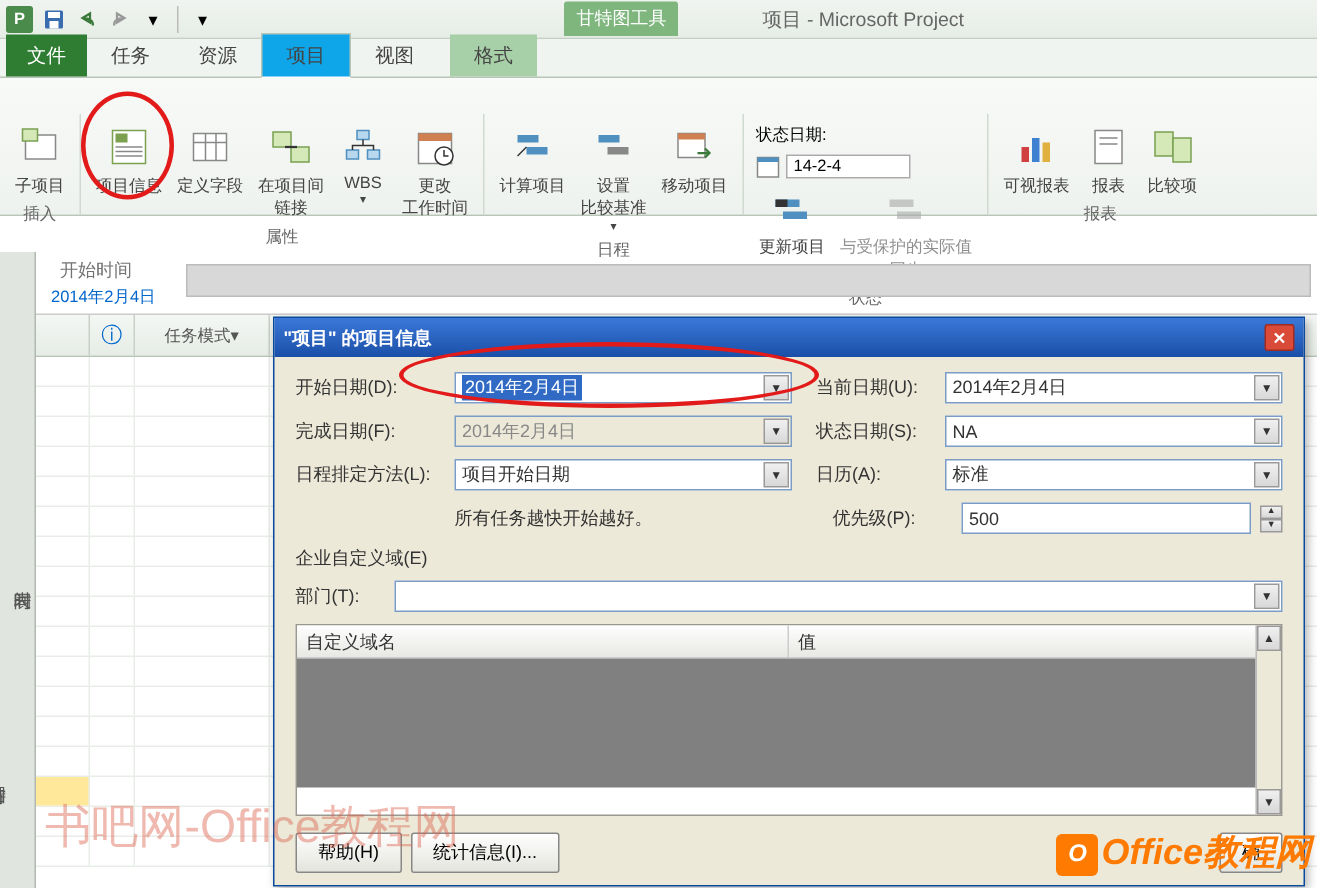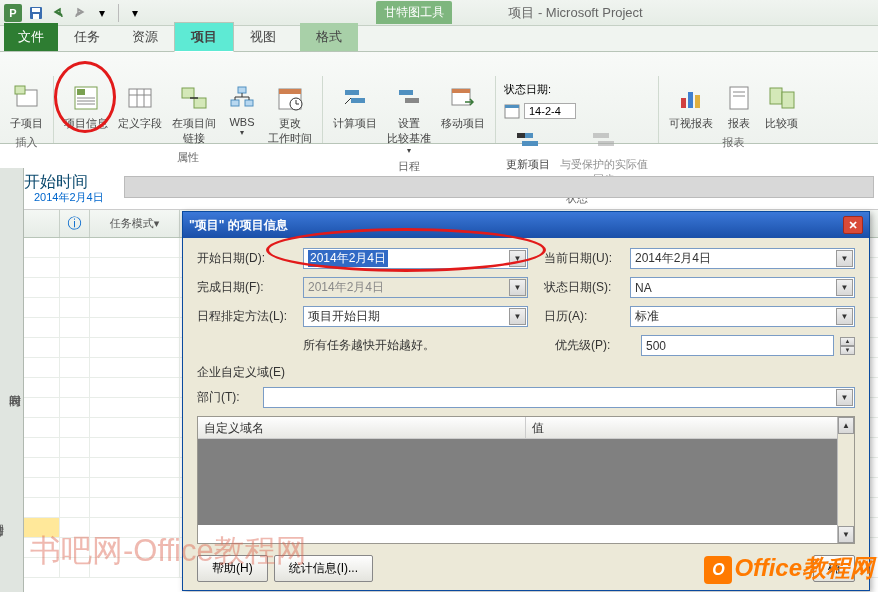--- a/index.html
+++ b/index.html
@@ -10,39 +10,39 @@
     .app-icon { width: 18px; height: 18px; background: #4a8a4a; border-radius: 2px; display: flex; align-items: center; justify-content: center; color: #fff; font-size: 11px; font-weight: bold; margin-right: 4px; }
     .qat { display: flex; align-items: center; gap: 2px; }
     .qat-btn { width: 20px; height: 20px; display: flex; align-items: center; justify-content: center; cursor: pointer; }
     .titlebar .center { flex: 1; text-align: center; color: #666; font-size: 13px; display: flex; align-items: center; justify-content: center; gap: 56px; }
     .tool-tab { background: #7eb67e; color: #fff; padding: 3px 8px; border-radius: 2px 2px 0 0; font-size: 12px; }
     
     
     .ribbon-tabs { height: 26px; background: #f0f4f0; display: flex; align-items: flex-end; padding-left: 4px; border-bottom: 1px solid #b8c5b8; }
     .file-tab { background: #2e7d32; color: #fff; padding: 5px 14px; font-size: 13px; cursor: pointer; }
     .tab { padding: 5px 16px; font-size: 13px; color: #444; cursor: pointer; }
-    .tab.active { background: #5eead4; border: 1px solid #b8c5b8; border-bottom: 1px solid #fff; margin-bottom: -1px; font-weight: bold; }
+    .tab.active { background: #0ea5e9; border: 1px solid #b8c5b8; border-bottom: 1px solid #fff; margin-bottom: -1px; }
     .tab.format { background: #a8d0a8; margin-left: 8px; }
     
     
     .ribbon { height: 92px; background: linear-gradient(#f8faf8, #eef2ee); border-bottom: 1px solid #b8c5b8; display: flex; }
     .group { border-right: 1px solid #d0dad0; padding: 4px 6px 0; display: flex; flex-direction: column; margin-top: 24px; }
     .group-content { flex: 1; display: flex; align-items: flex-start; gap: 2px; }
     .group-label { text-align: center; font-size: 11px; color: #666; padding: 2px 0; }
     .rbtn { display: flex; flex-direction: column; align-items: center; padding: 2px 4px; cursor: pointer; font-size: 11px; color: #444; min-width: 40px; }
     .ricon { width: 32px; height: 32px; margin-bottom: 2px; display: flex; align-items: center; justify-content: center; }
     .status-row { display: flex; align-items: center; gap: 4px; font-size: 11px; padding: 2px; }
-    .status-field { border: 1px solid #aaa; background: #fff; padding: 1px 4px; width: 52px; font-size: 11px; }
+    .status-field { border: 1px solid #aaa; background: #fff; padding: 1px 4px; width: 83px; font-size: 11px; }
     
     
     .left-bar { position: absolute; left: 0; top: 168px; width: 24px; bottom: 0; background: #e0e5e0; border-right: 1px solid #b0b8b0; writing-mode: vertical-rl; text-align: center; font-size: 12px; color: #555; padding-top: 10px; }
     
     
     .timeline { position: absolute; left: 24px; top: 168px; right: 0; height: 42px; border-bottom: 1px solid #ccc; }
-    .timeline-head { position: absolute; left: 0; top: 4px; font-size: 16px; color: #0c4a6e; }
+    .timeline-head { position: absolute; left: 16px; top: 4px; font-size: 12px; color: #737373; }
     .timeline-date { position: absolute; left: 10px; top: 22px; font-size: 11px; color: #0066cc; }
     .timeline-bar { position: absolute; left: 100px; right: 4px; top: 8px; height: 22px; background: #d8d8d8; border: 1px solid #bbb; }
     
     
     .grid { position: absolute; left: 24px; top: 210px; right: 0; bottom: 0; }
     .grid-hdr { height: 28px; background: linear-gradient(#f4f7f4, #e6ece6); border-bottom: 1px solid #b8c5b8; display: flex; }
     .hcell { border-right: 1px solid #c8d0c8; display: flex; align-items: center; justify-content: center; font-size: 11px; color: #555; }
     .info-col { width: 30px; }
     .mode-col { width: 90px; }
     .grid-body .row { height: 20px; border-bottom: 1px solid #e8ede8; display: flex; }

